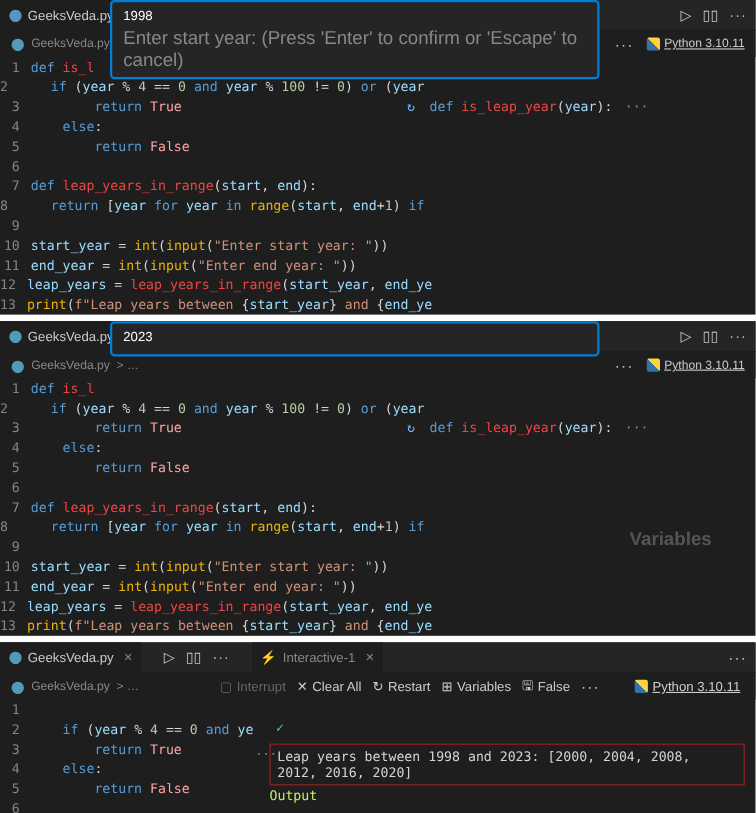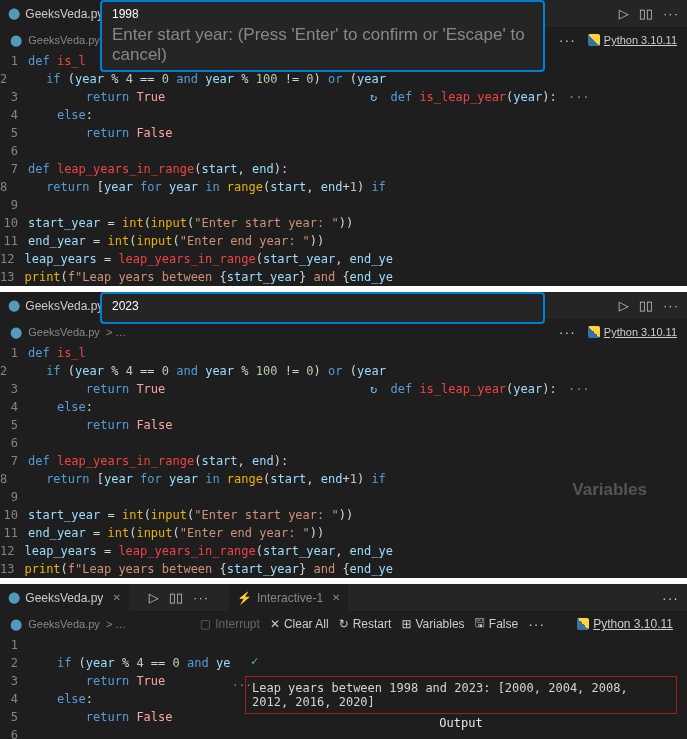--- a/index.html
+++ b/index.html
@@ -38,21 +38,21 @@
   .prompt-box .val { color:#fff; margin-bottom:4px; }
   .prompt-box .hint { color:#888; font-size:17px; }
   .toolbar-int { display:flex; align-items:center; gap:12px; color:#ccc; font-size:12px; padding:0 4px; height:24px; }
   .toolbar-int .item { display:flex; align-items:center; gap:4px; color:#ccc; }
   .toolbar-int .dim { color:#666; }
   .output-block { margin-top:10px; }
   .out-head { display:flex; align-items:center; gap:8px; padding-left:6px; }
   .check { color:#4ec9b0; }
   .out-body { margin-top:8px; border:1px solid #a02020; padding:4px 6px; font-family:Consolas,monospace; font-size:12px; color:#d4d4d4; position:relative; }
   .out-body .dots { position:absolute; left:-14px; top:2px; color:#888; font-size:11px; }
-  .out-label { text-align:center; color:#e5e5e5; font-size:12px; margin-top:2px; }
+  .out-label { text-align:left; color:#bef264; font-size:12px; margin-top:2px; }
   .watermark { position:absolute; right:40px; top:188px; color:#555; font-family:Arial; font-size:17px; font-weight:bold; }
   .more { color:#c5c5c5; font-size:14px; letter-spacing:1px; }
 </style>
 </head>
 <body>
 
 <div class="panel">
   <div class="tabbar">
     <div class="tab">
       <span class="tab-py">⬤</span>

